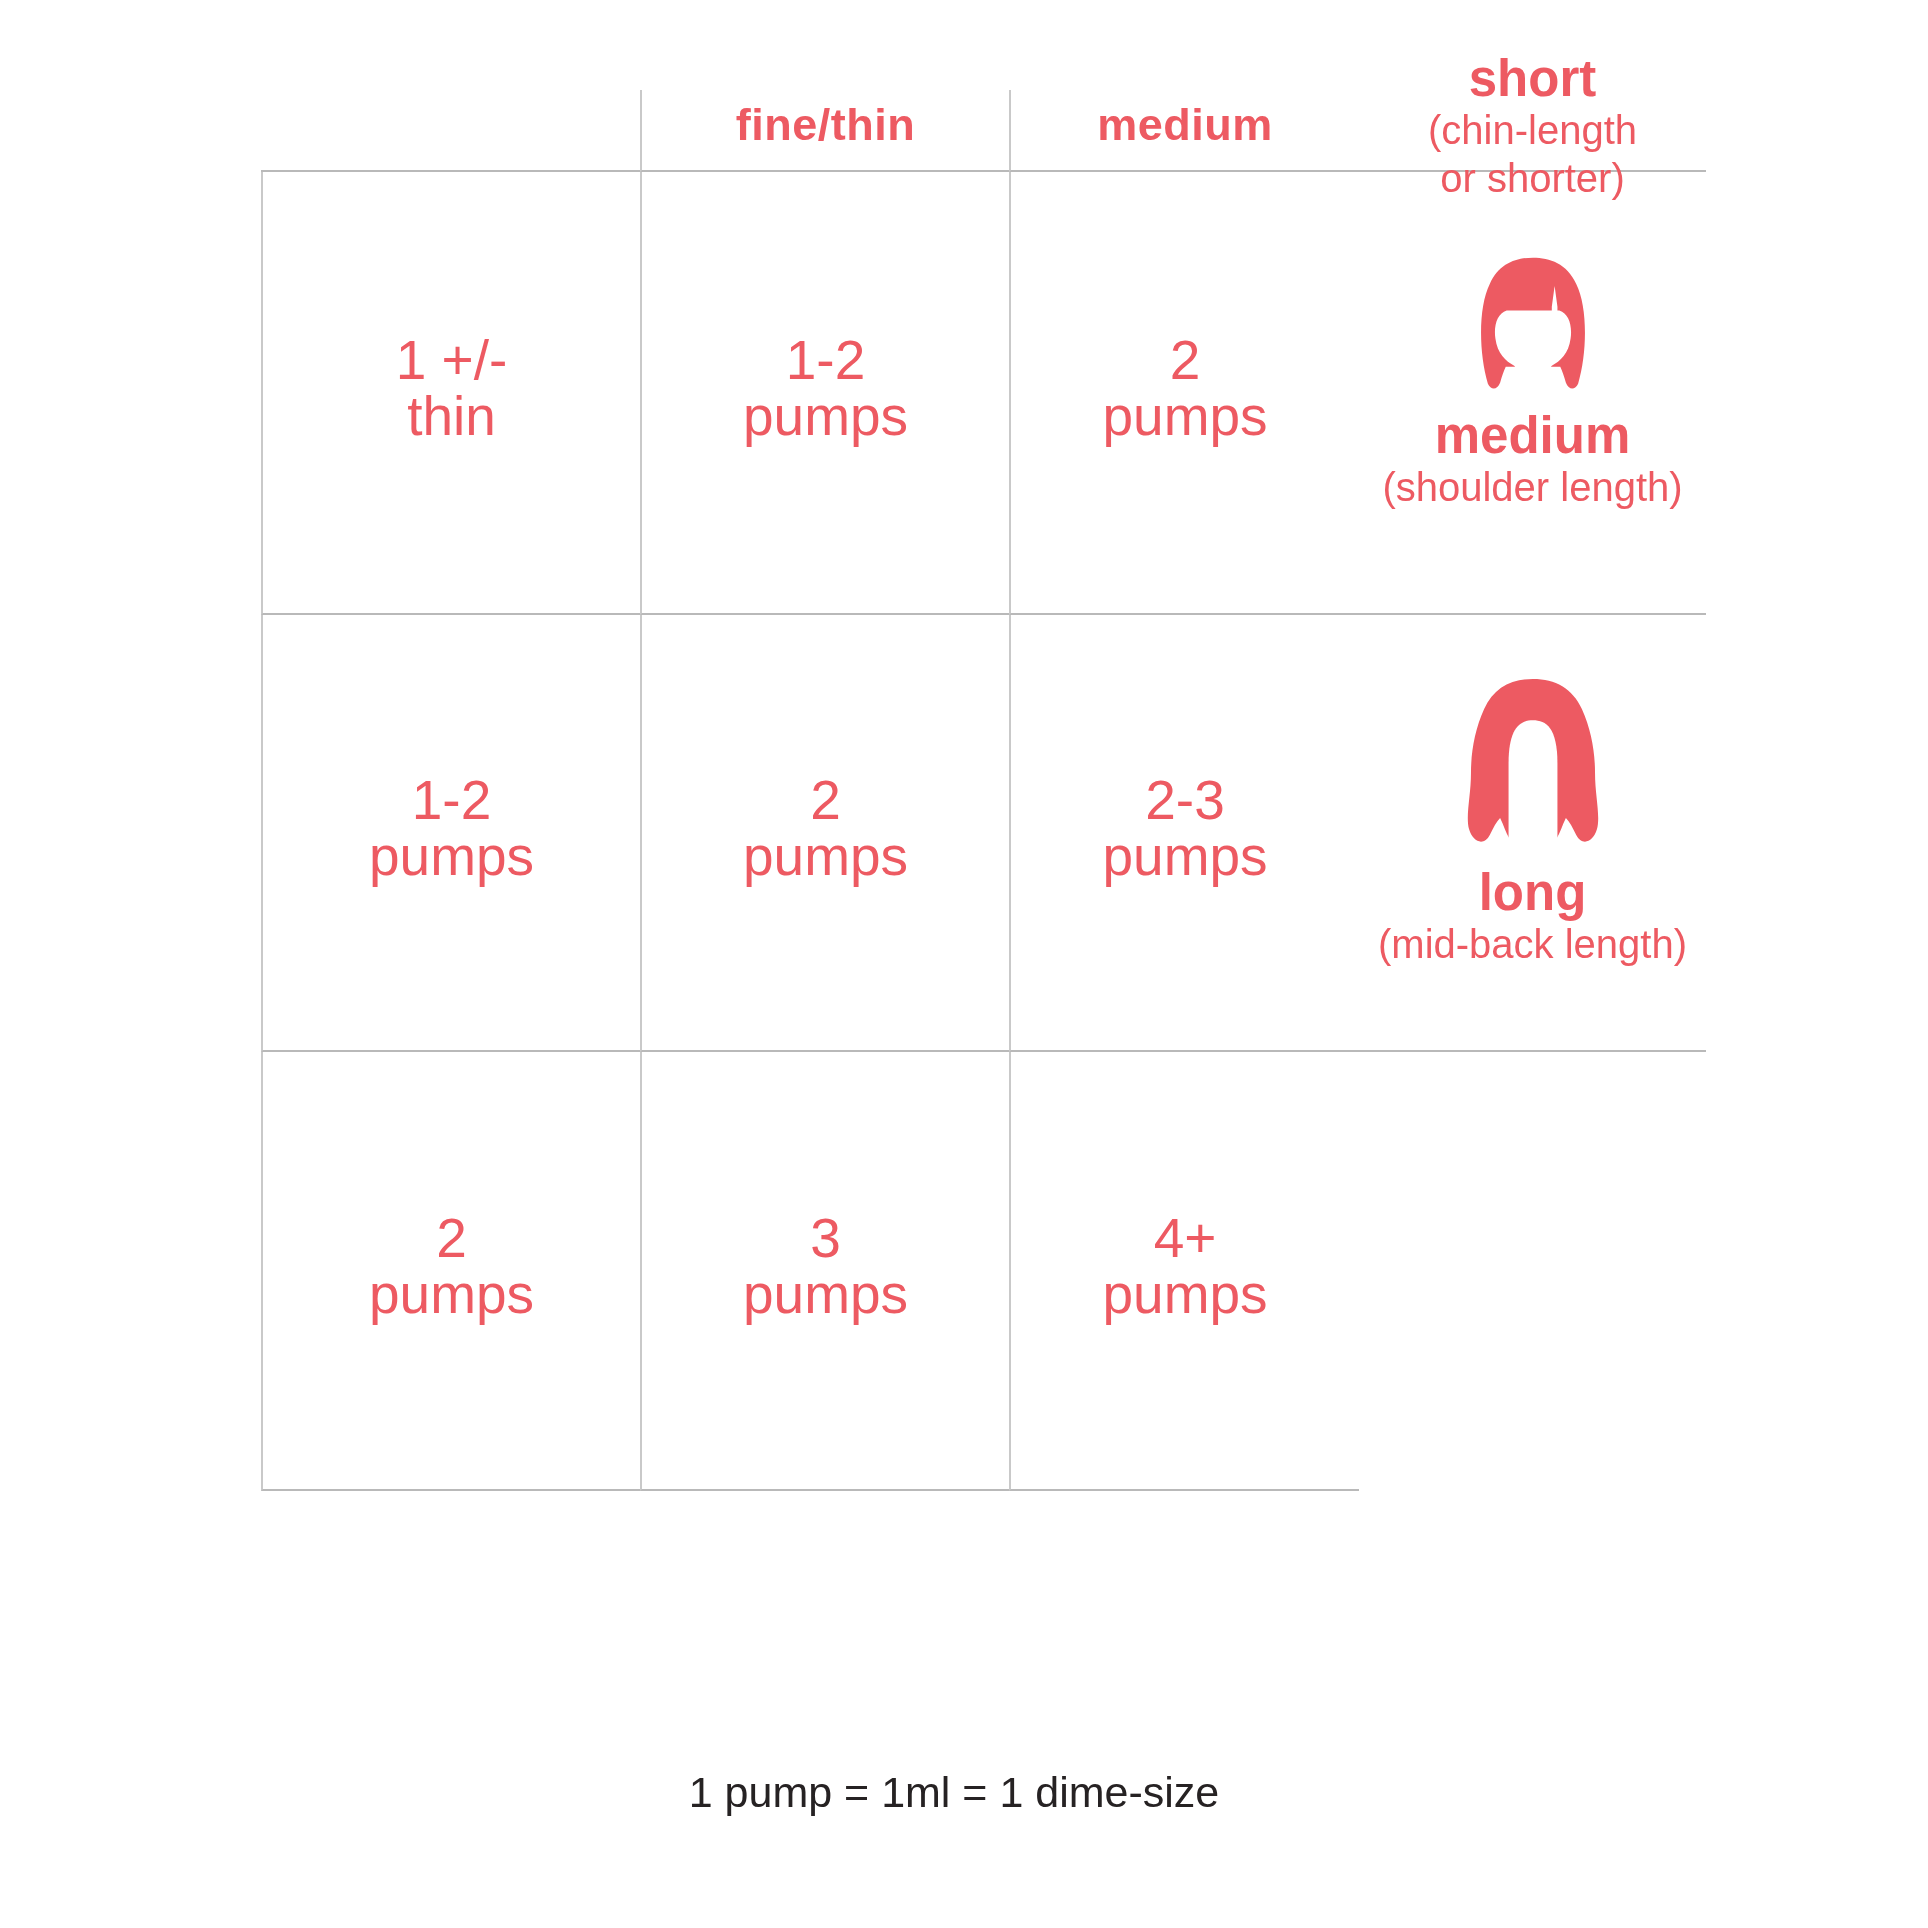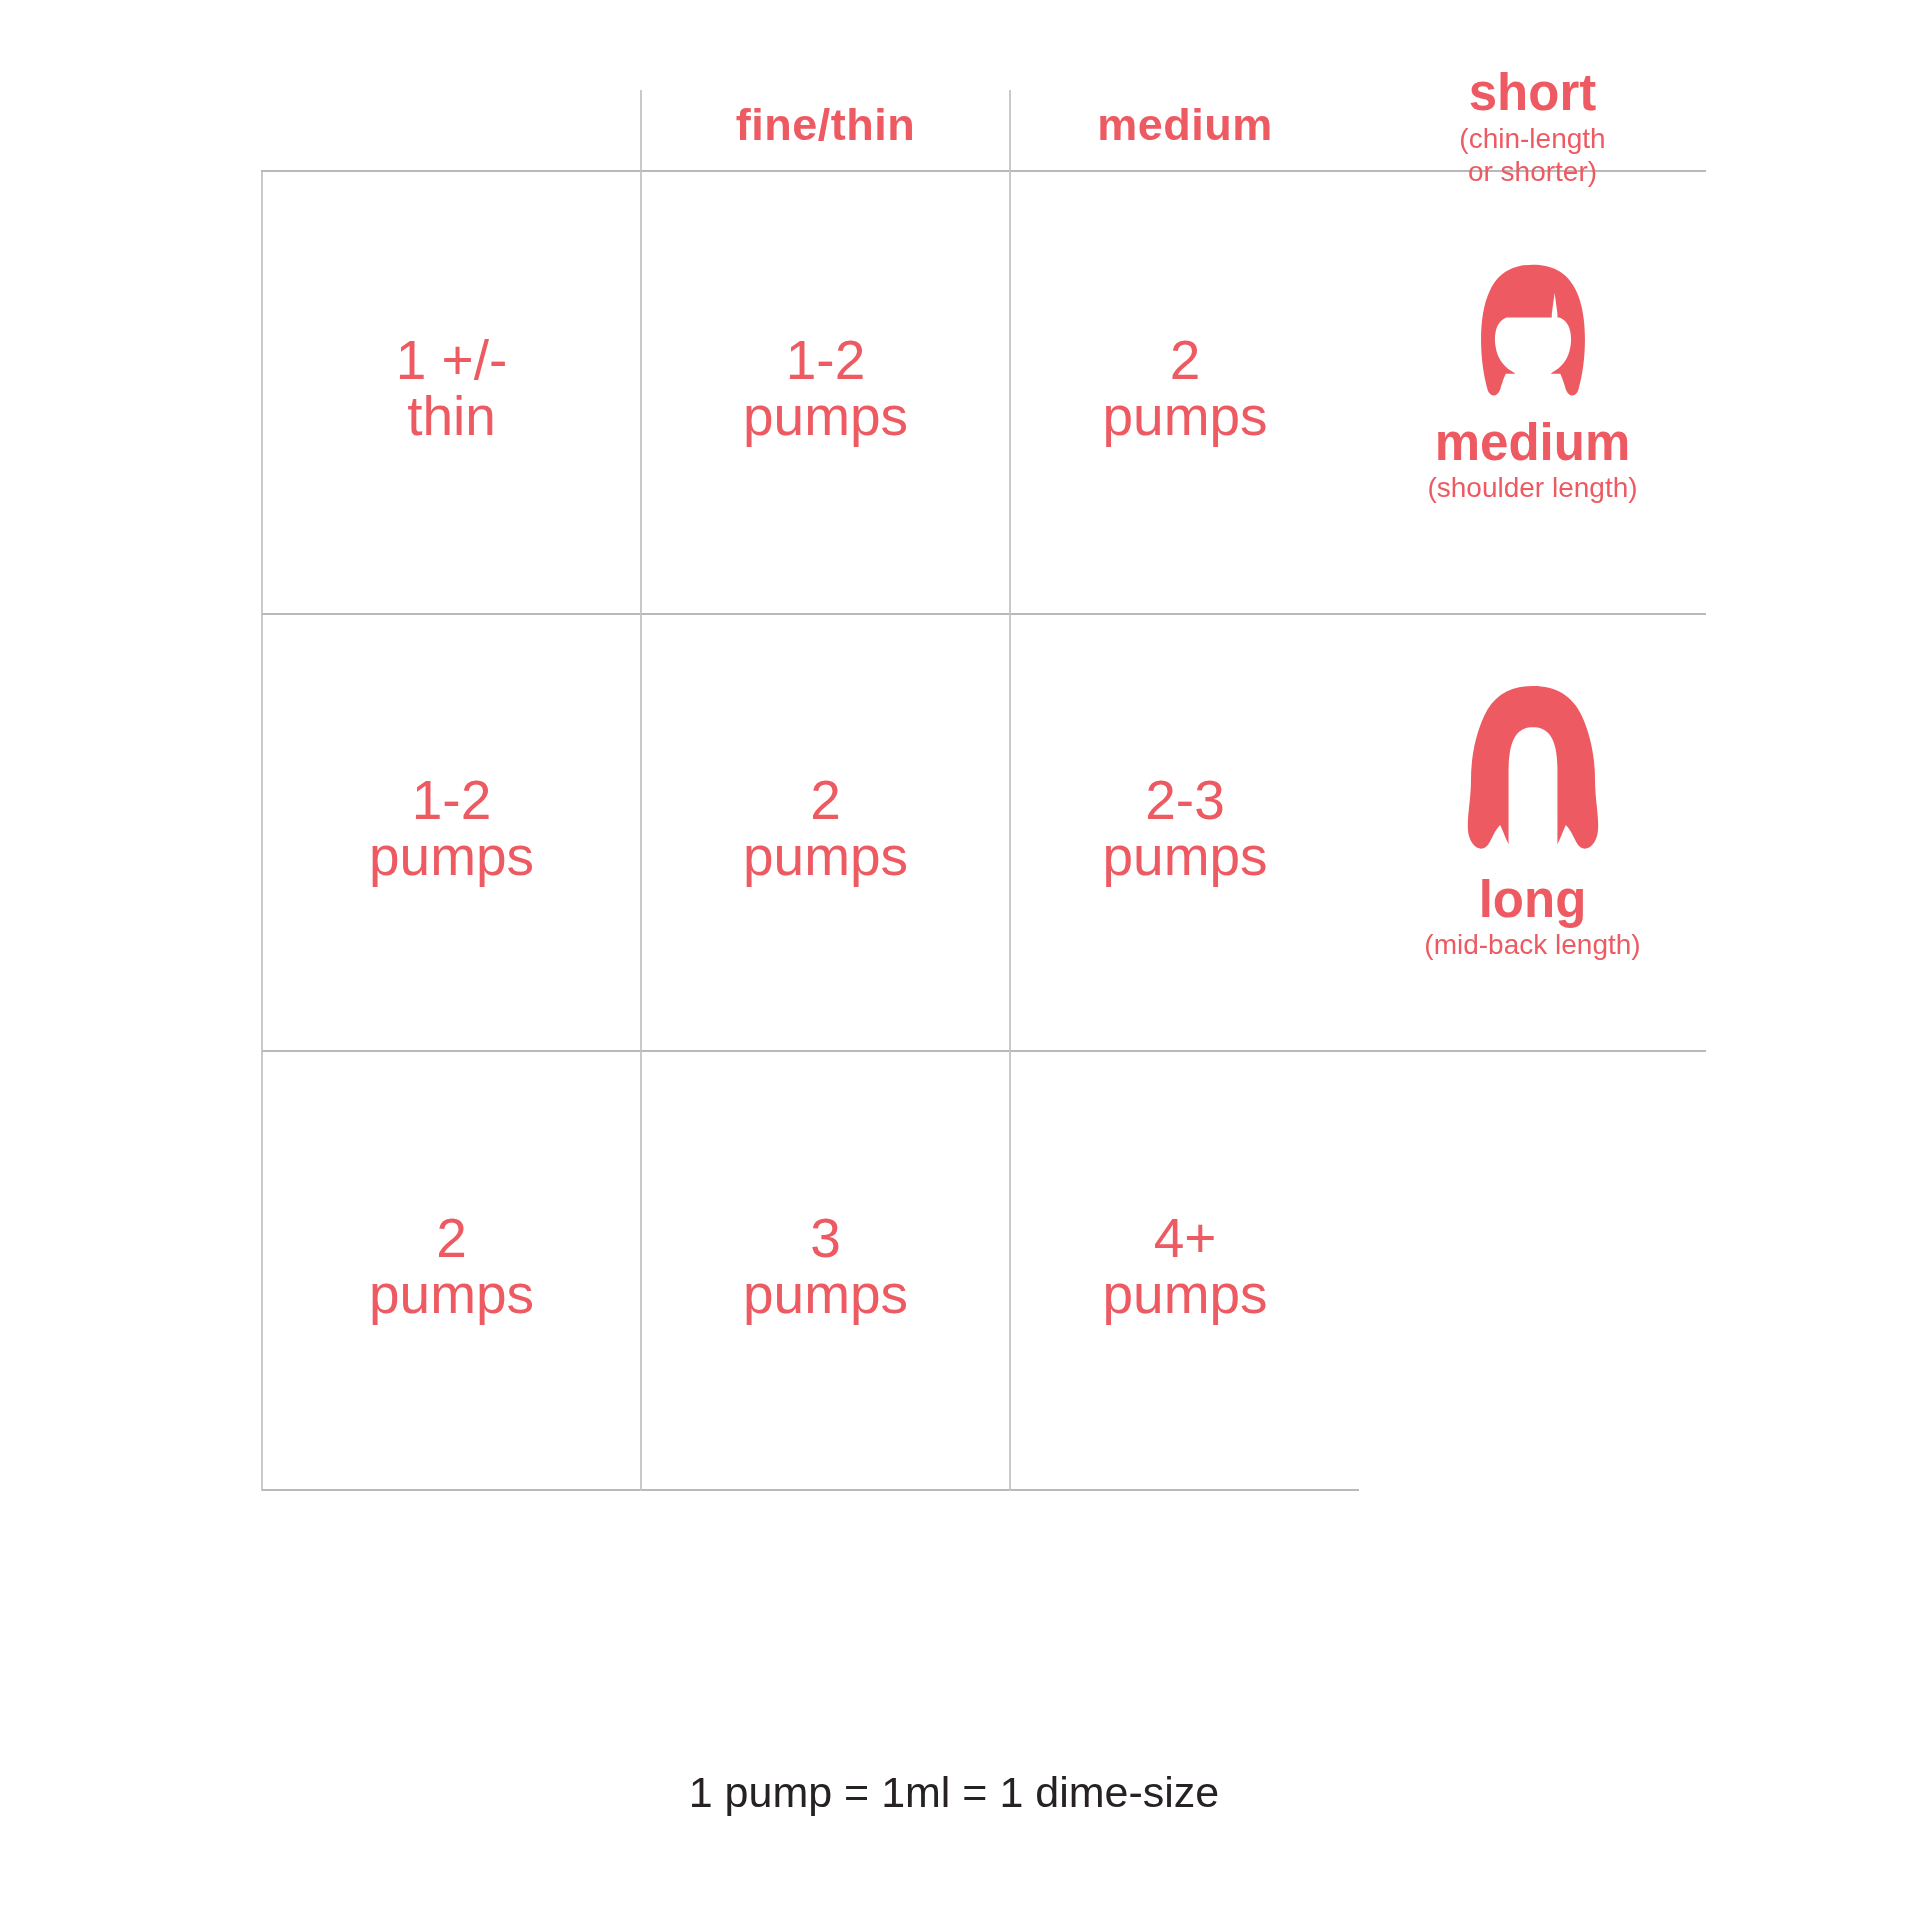--- a/index.html
+++ b/index.html
@@ -43,21 +43,21 @@
   .labelcell { padding-bottom: 20px; }
   .rowlabel {
     color: var(--accent);
     font-size: 51px;
     font-weight: bold;
     margin-top: 13px;
     line-height: 1.1;
   }
   .rowsub {
     color: var(--accent);
-    font-size: 28px;
+    font-size: 40px;
     line-height: 1.18;
   }
   .datacell { padding-bottom: 9.4px; }
   .amt, .unit {
     color: var(--accent);
     font-size: 55px;
     line-height: 56px;
   }
   .hair-icon { display: block; }
   .hair-icon .hair { fill: var(--accent); }

